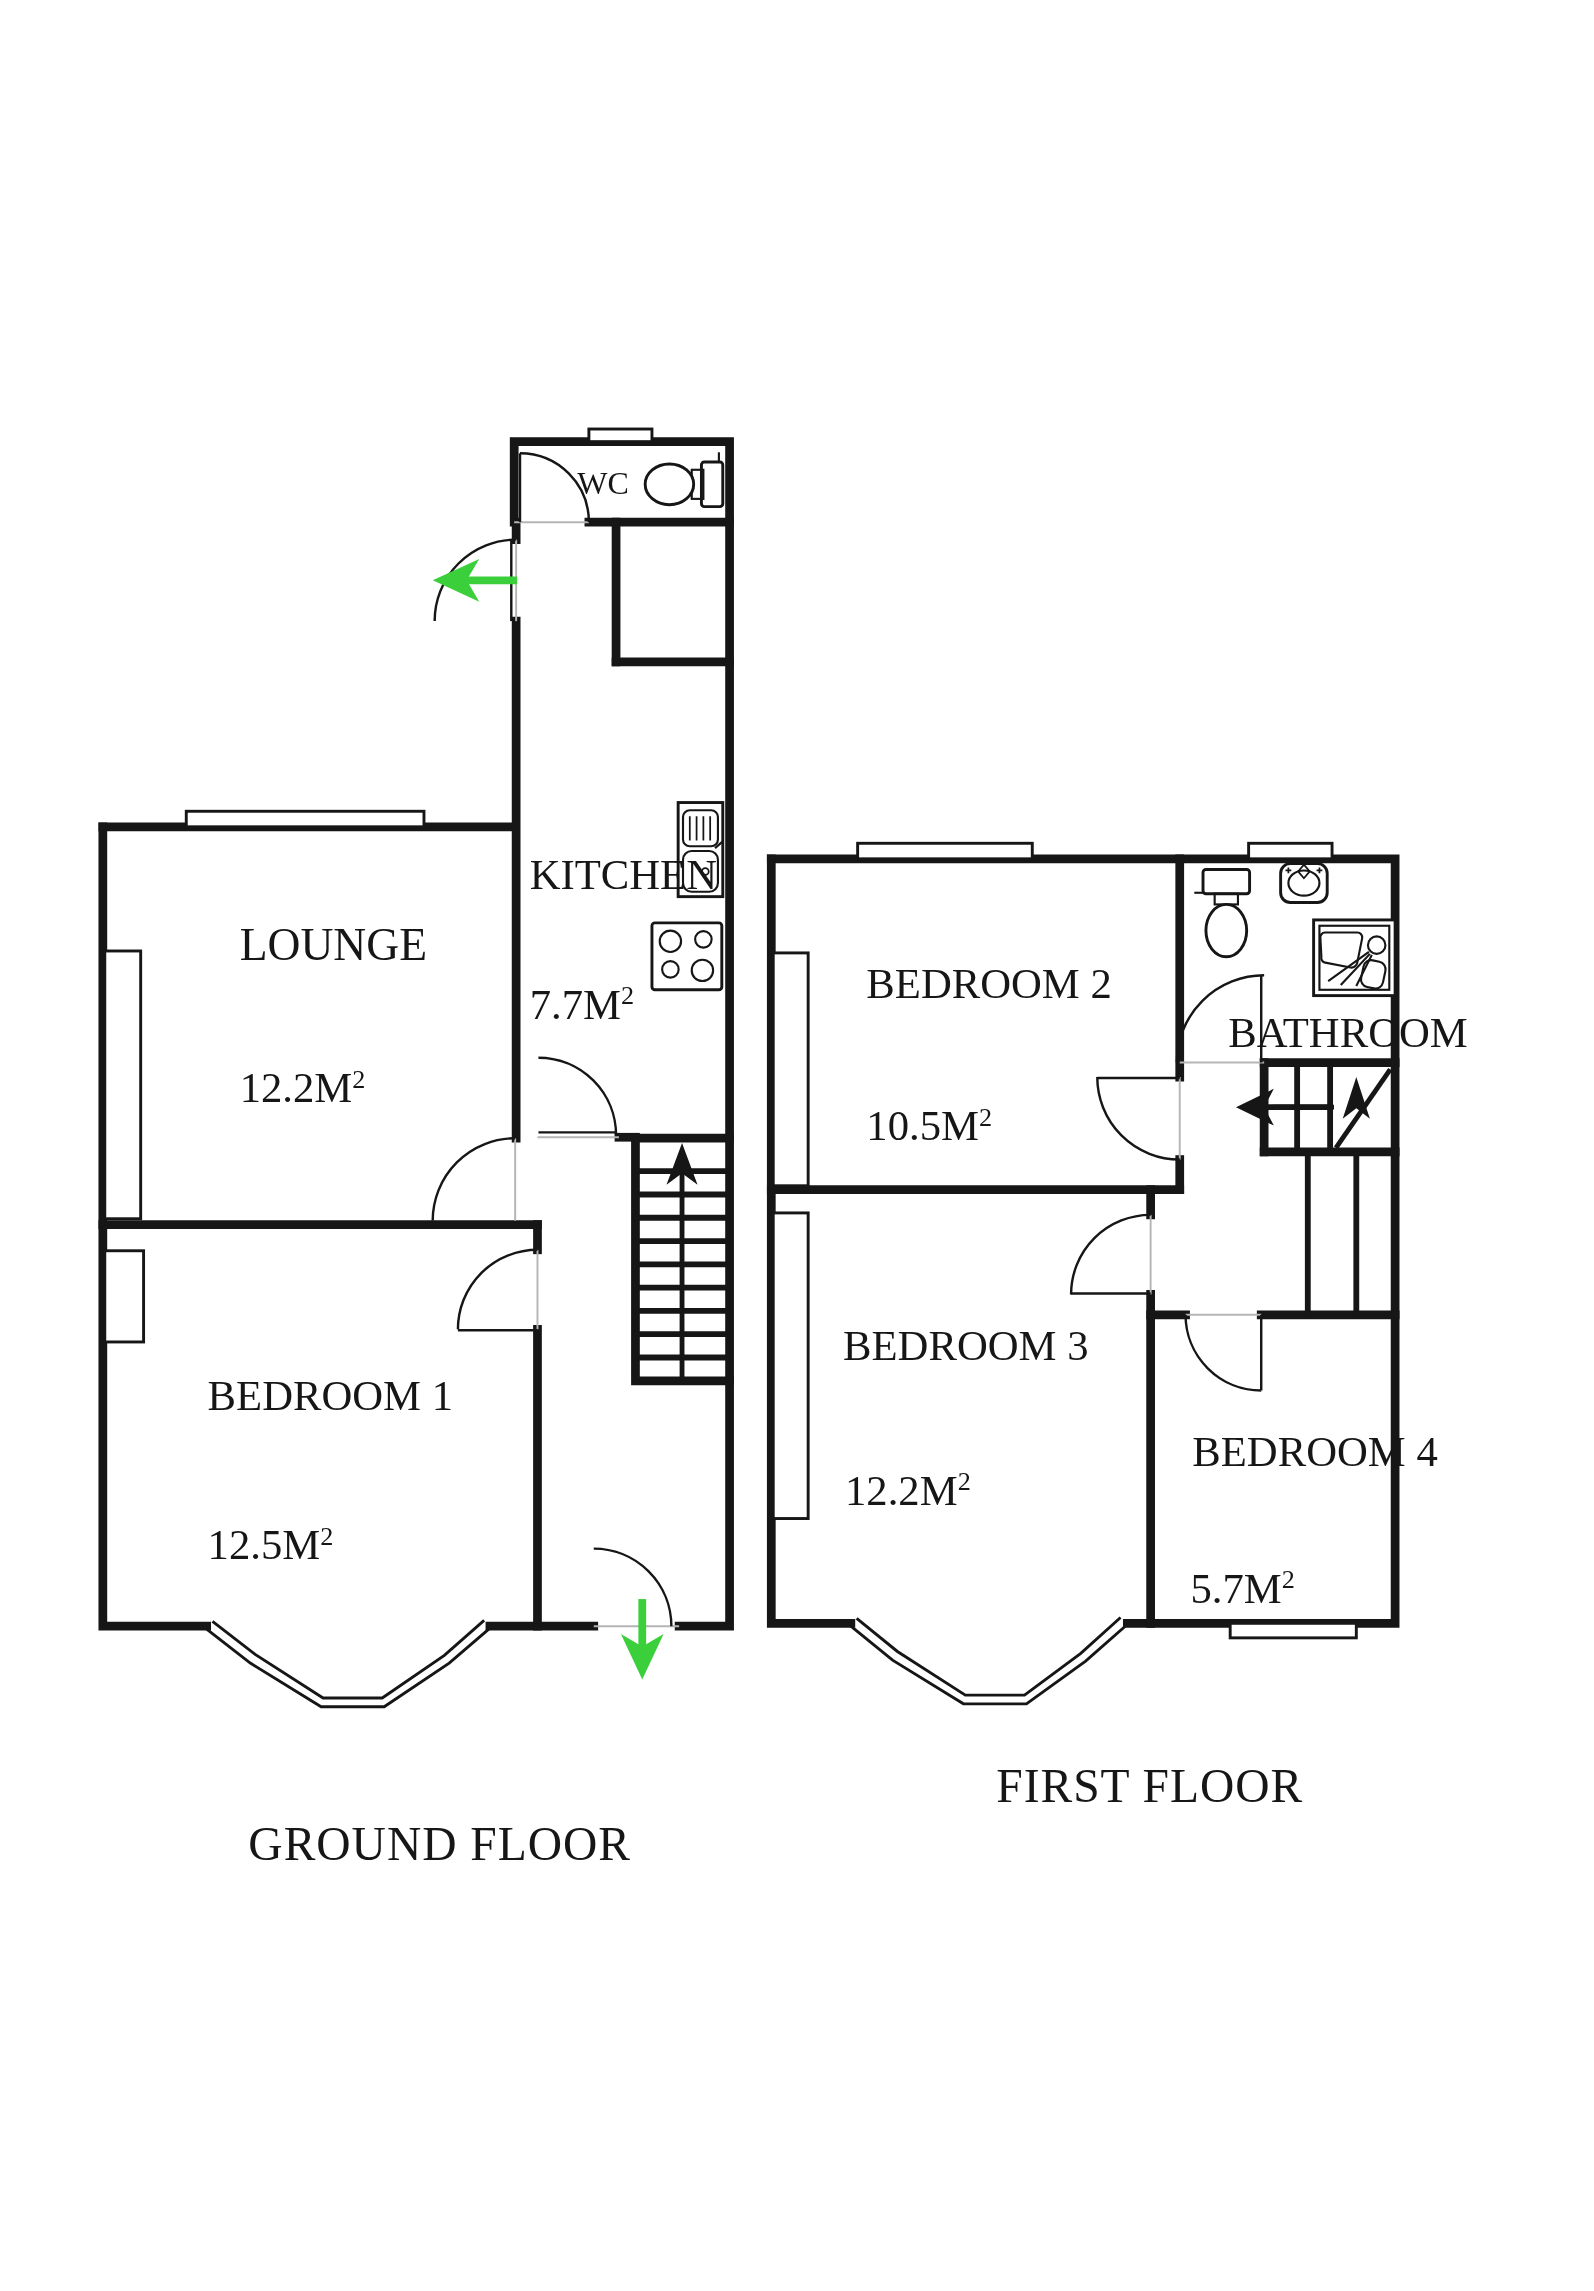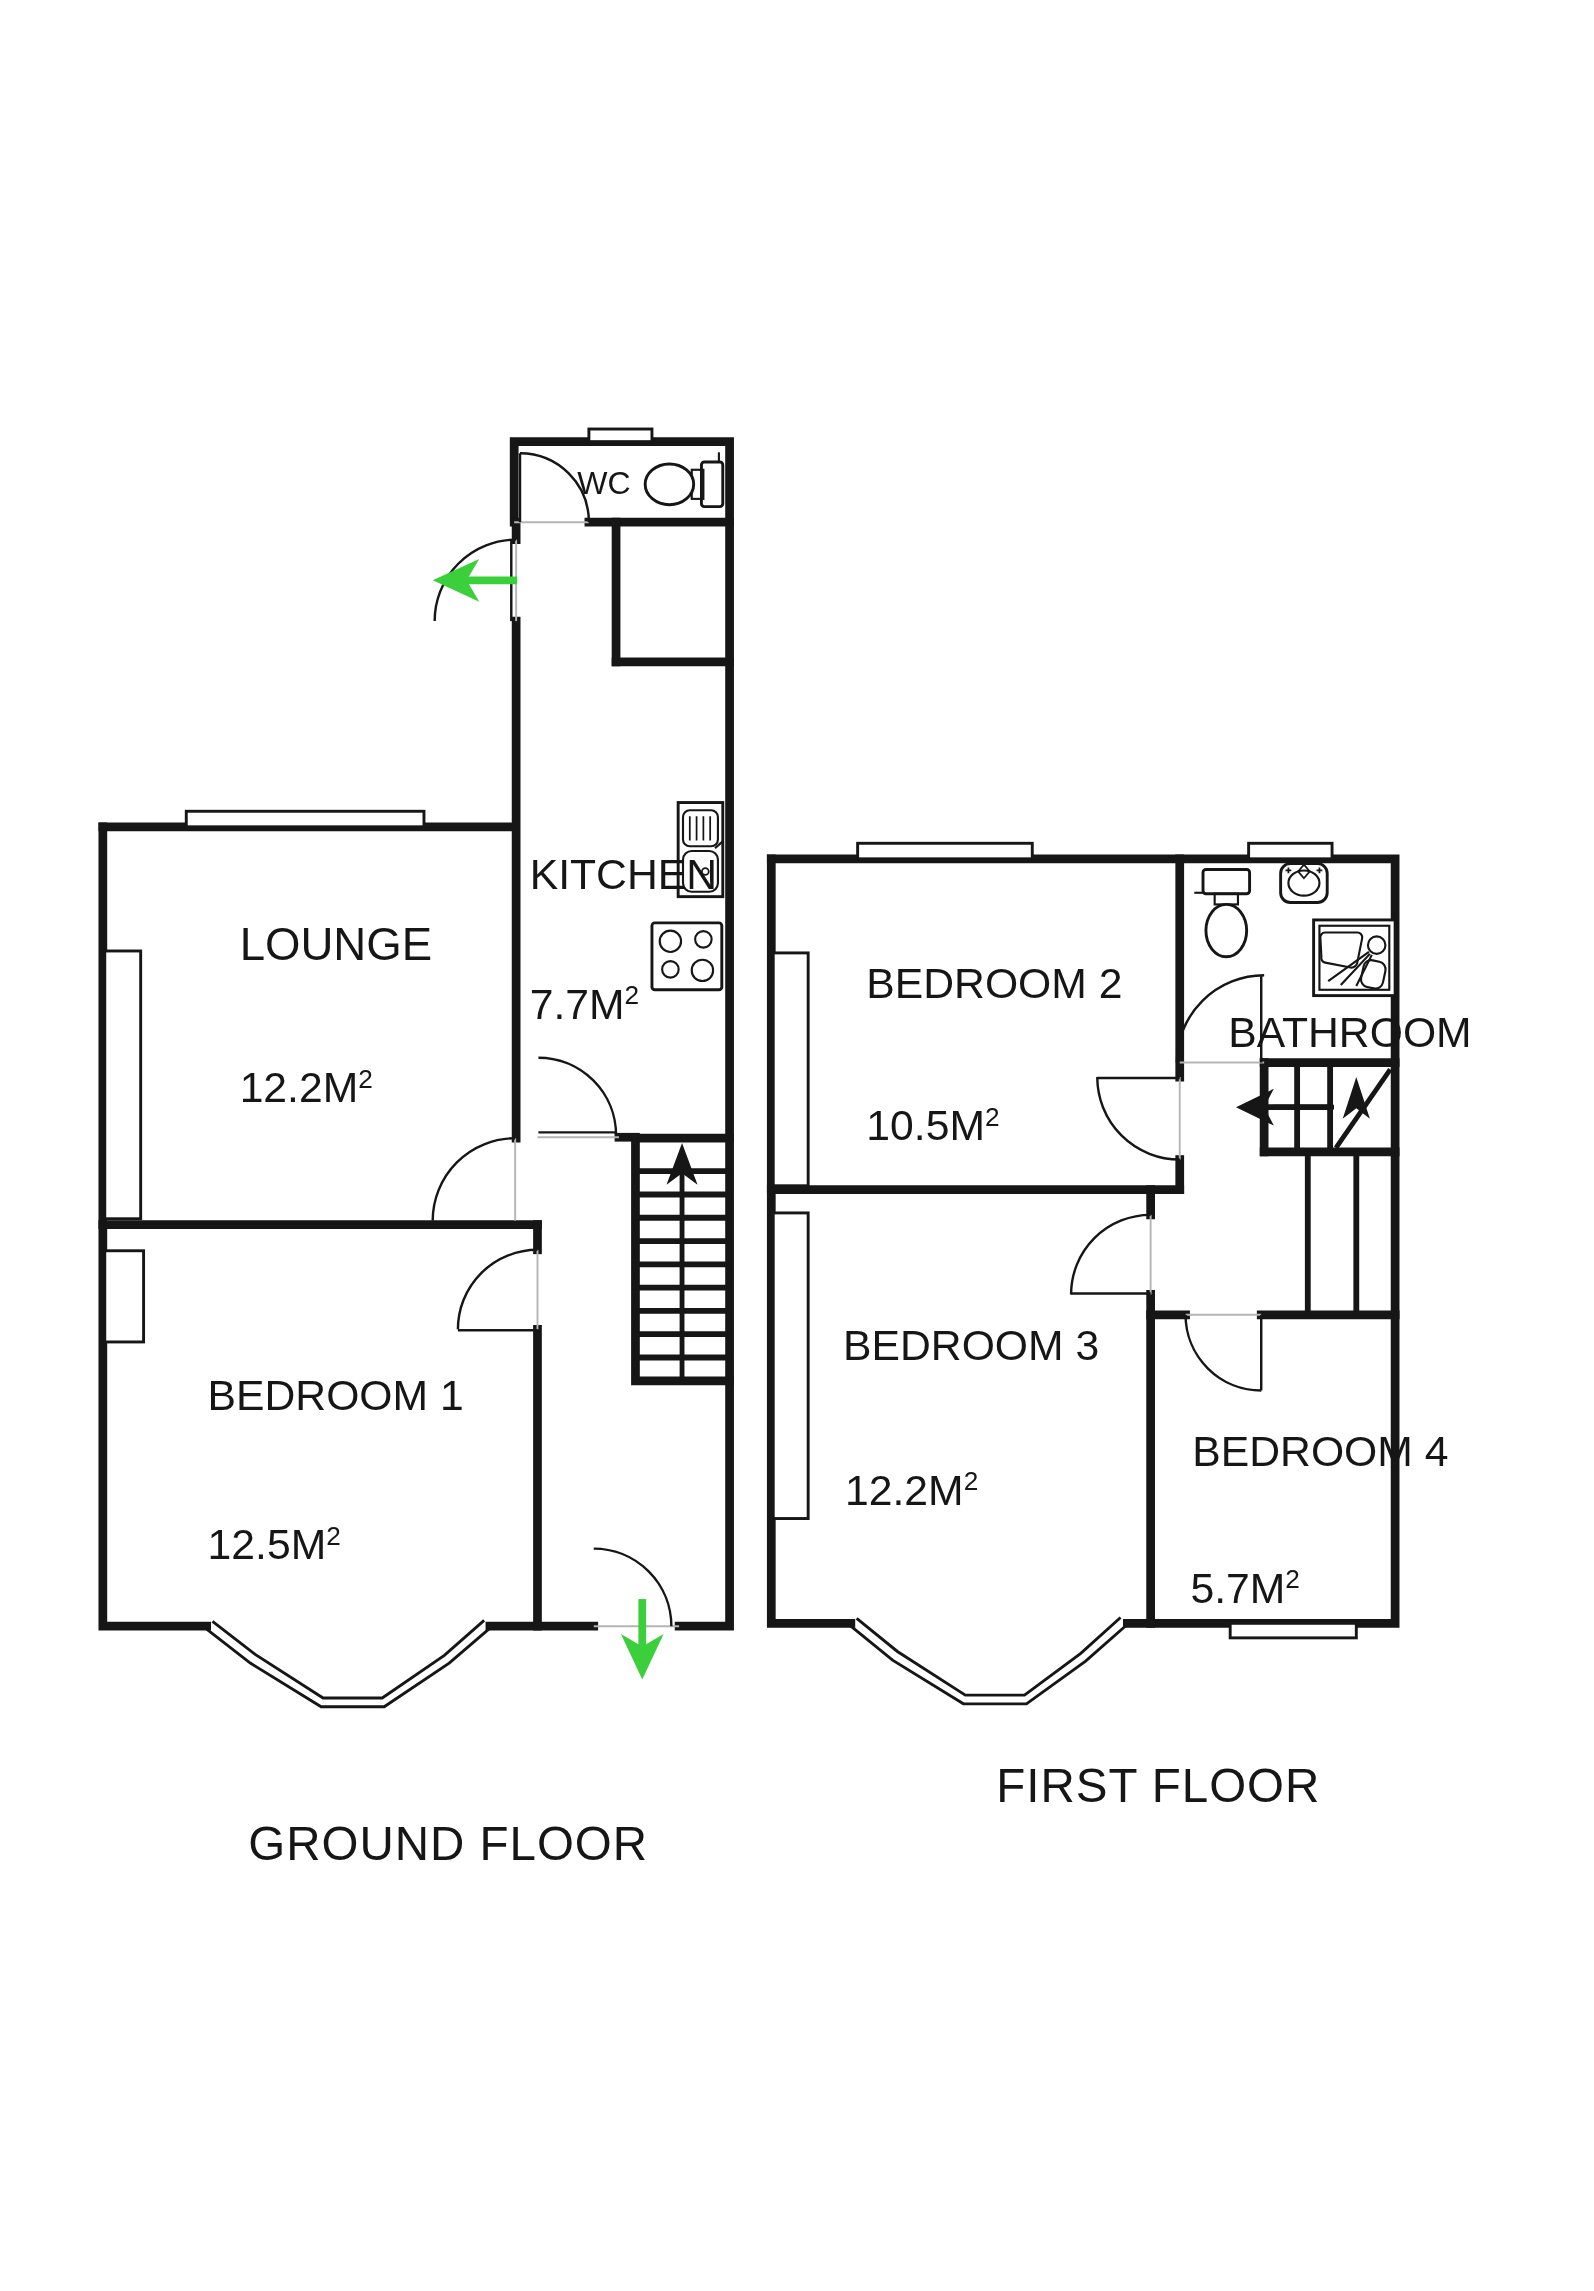--- a/index.html
+++ b/index.html
@@ -2,21 +2,21 @@
 <html style="--wall: #161616; --green: #3bcf3c; --bg: #ffffff;"><head>
 <meta charset="utf-8">
 <style>
   :root{
     --wall:#161616;
     --green:#3bcf3c;
     --bg:#ffffff;
   }
   html,body{margin:0;padding:0;background:var(--bg);}
   .stage{position:relative;width:1594px;height:2291px;background:var(--bg);
-         font-family:Liberation Sans, sans-serif;}
+         font-family:Liberation Serif, serif;}
   svg{position:absolute;left:0;top:0;}
   .wall{stroke:var(--wall);stroke-width:9;fill:none;stroke-linecap:square;}
   .wall-med{stroke:var(--wall);stroke-width:6;fill:none;stroke-linecap:square;}
   .thin{stroke:var(--wall);stroke-width:2.5;fill:none;}
   .thin18{stroke:var(--wall);stroke-width:1.8;fill:none;}
   .jamb{stroke:#b5b5b5;stroke-width:2;fill:none;}
   .win{stroke:var(--wall);stroke-width:3;fill:#ffffff;}
   .bay{stroke:var(--wall);stroke-width:3;fill:none;stroke-linejoin:miter;}
   .fix3{stroke:var(--wall);stroke-width:3;fill:#ffffff;}
   .fix2{stroke:var(--wall);stroke-width:2.2;fill:none;}

